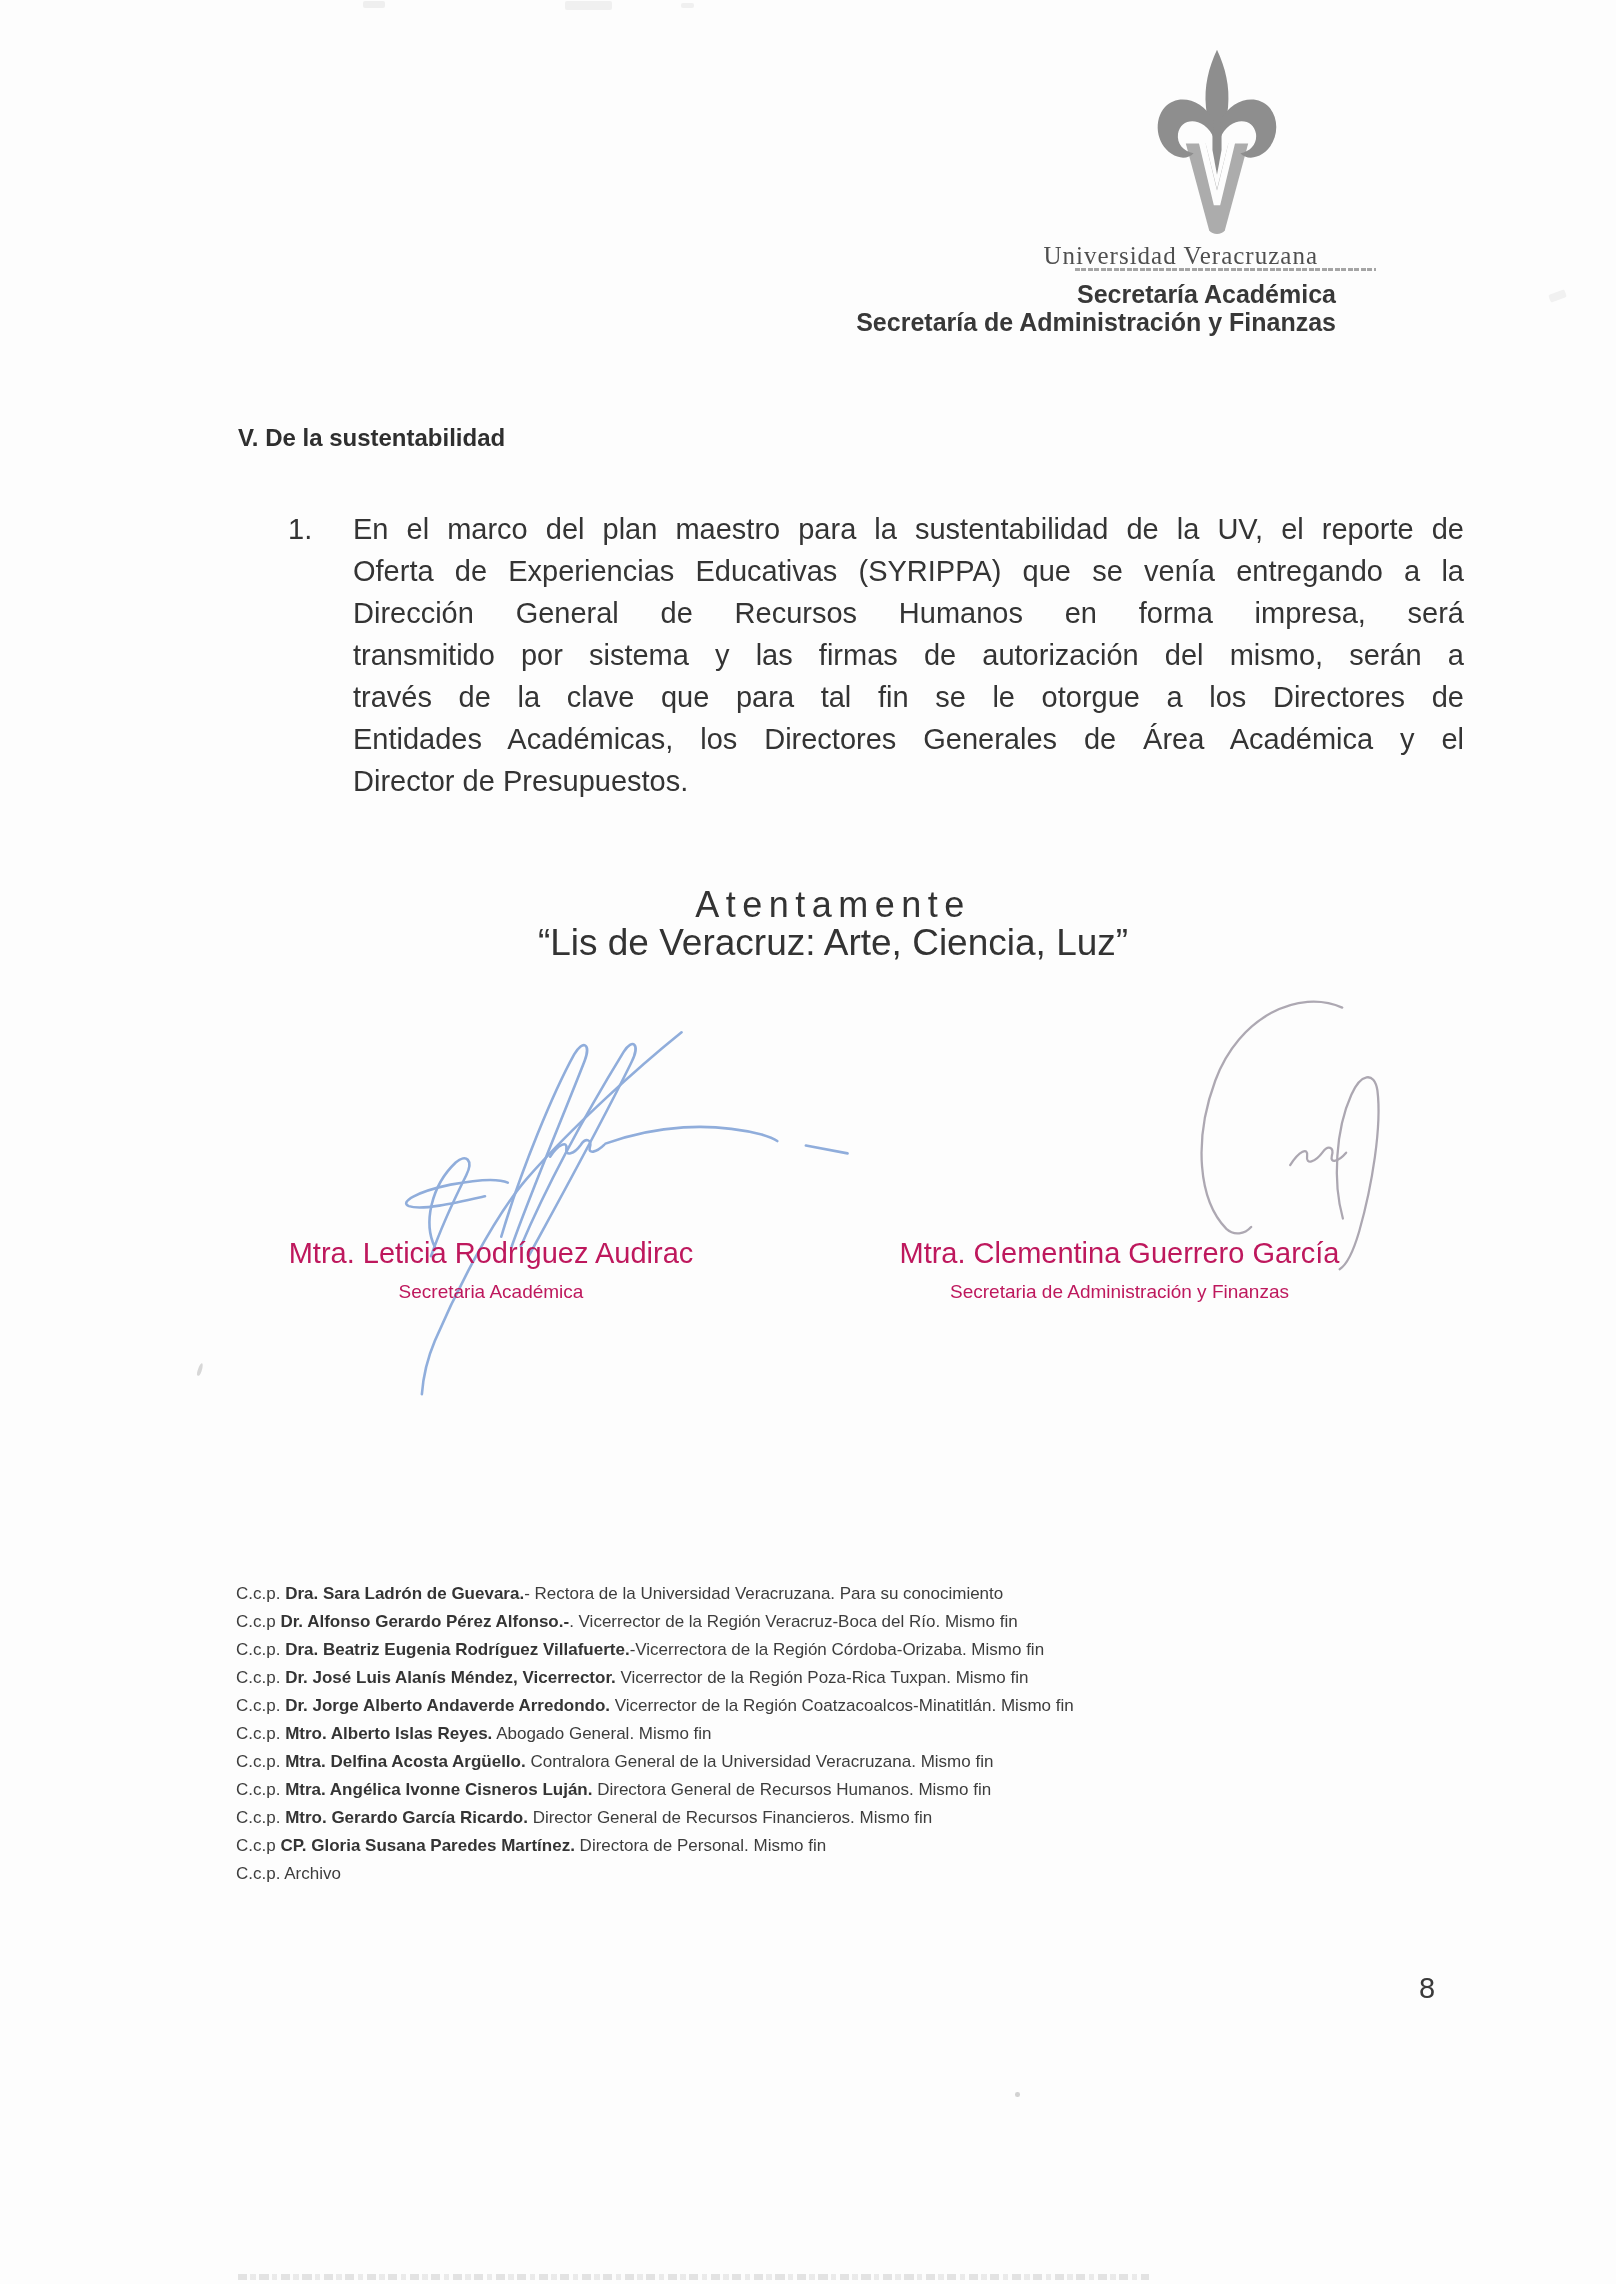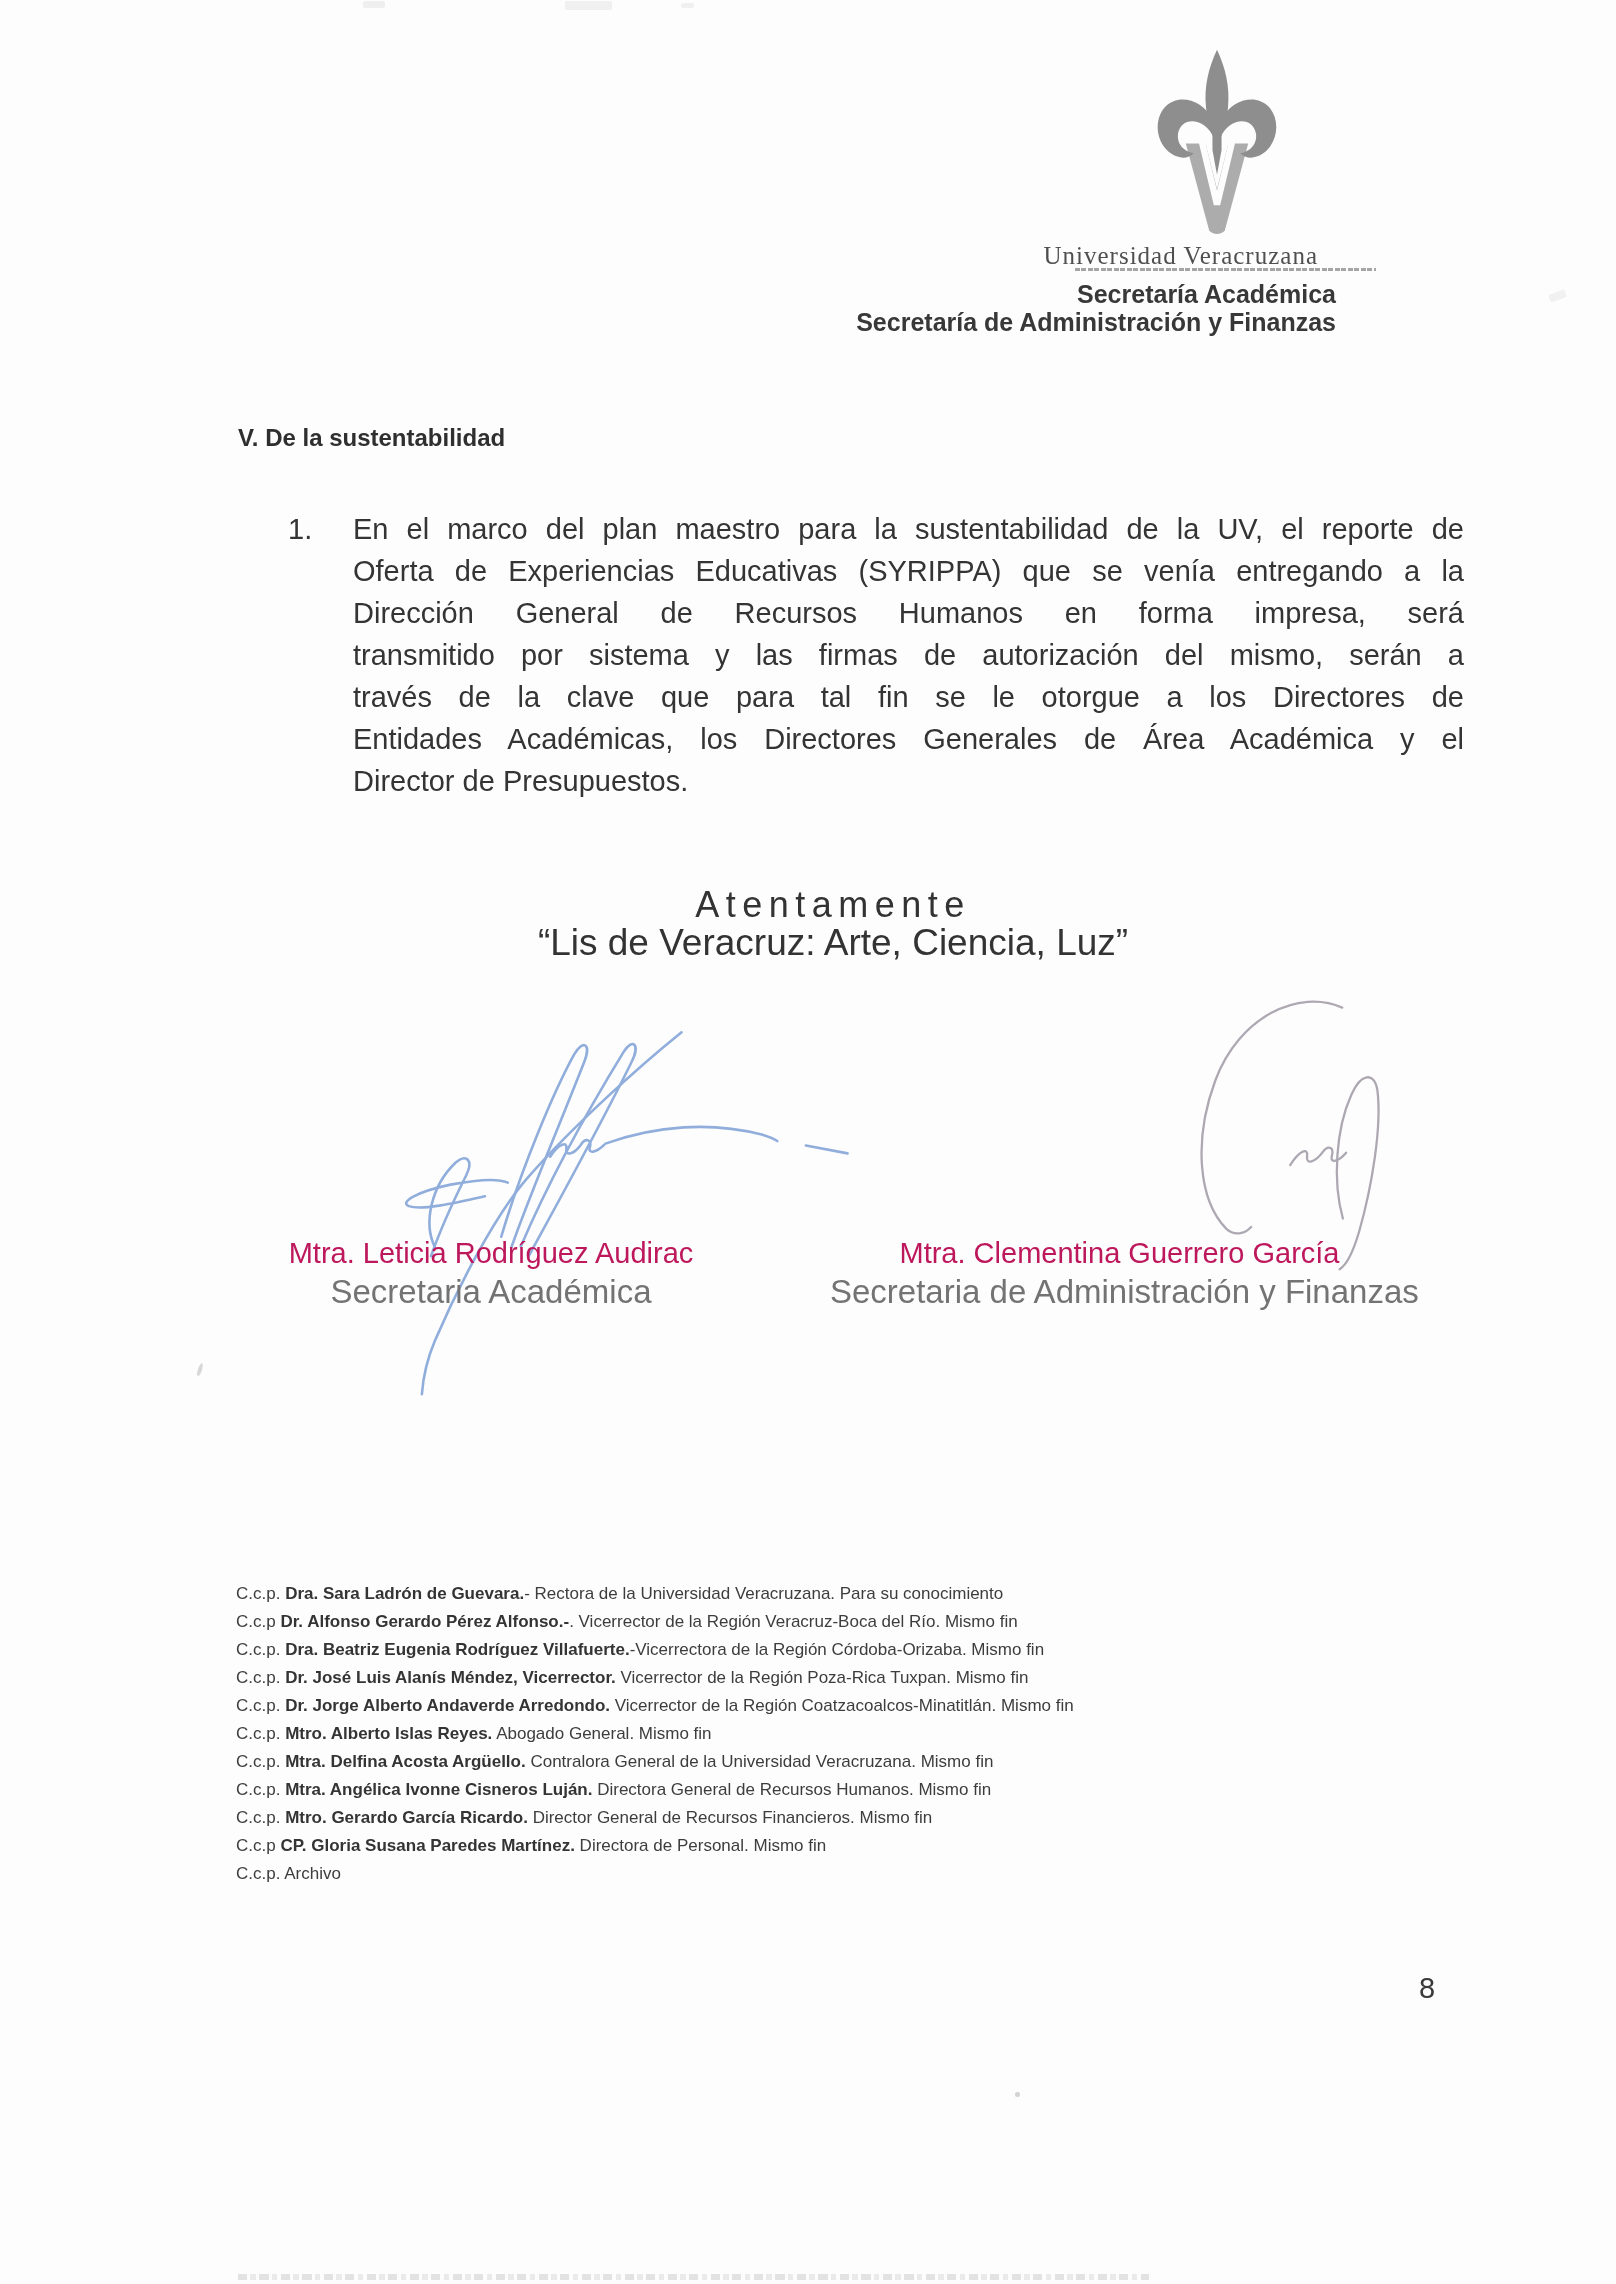--- a/index.html
+++ b/index.html
@@ -23,21 +23,21 @@
   .para{ width:1111px; font-size:29px; line-height:42px; color:#343434; }
   .para .ln{ text-align:justify; text-align-last:justify; }
   .para .ln-last{ text-align-last:left; }
 
   .closing{ width:1120px; text-align:center; color:#333; }
   .salut{ font-size:36px; letter-spacing:6.5px; line-height:36px; }
   .motto{ font-size:37px; line-height:39px; }
 
   .sig-block{ text-align:center; }
   .sig-name{ font-size:29px; font-weight:normal; color:#be185d; line-height:37px; white-space:nowrap; }
-  .sig-title{ font-size:33px; color:#737373; line-height:39px; white-space:nowrap; }
+  .sig-title{ font-size:19px; color:#be185d; line-height:39px; white-space:nowrap; }
 
   .cc{ font-size:17px; color:#3d3d3d; line-height:28px; white-space:pre-wrap; }
   .cc .cc-bold{ font-weight:bold; color:#343434; }
 
   .pagenum{ font-size:29px; color:#3a3a3a; }
 
   .artifact{ background:#e3e3e3; border-radius:2px; }
   .margin-mark{ width:3.9px; height:13px; background:#c6c6c6; border-radius:50% 50% 50% 50%/60% 60% 40% 40%;
     transform:rotate(18deg); opacity:.7; }
   .dot-mark{ width:4.6px; height:4.6px; border-radius:50%; background:#d2d2d2; }

